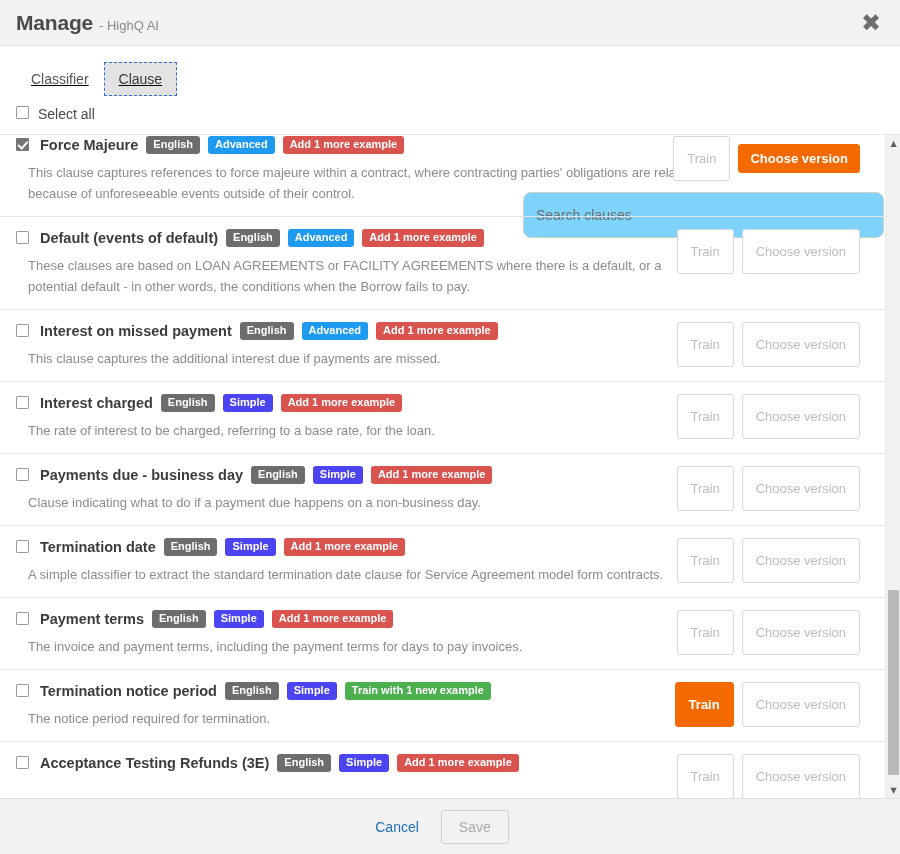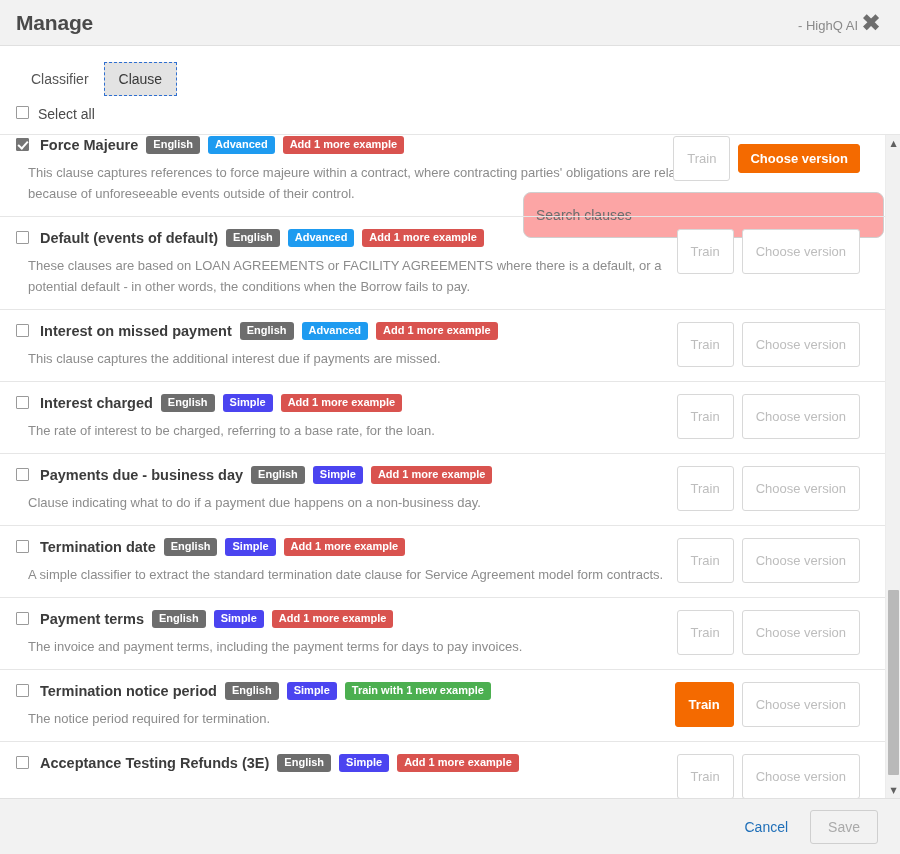--- a/index.html
+++ b/index.html
@@ -22,21 +22,21 @@
   
   .modal-header {
     height: 46px;
     flex: 0 0 46px;
     background: #f2f2f2;
     border-bottom: 1px solid #e0e0e0;
     display: flex;
     align-items: center;
     padding: 0 16px 0 16px;
   }
-  .title-wrap { display: flex; align-items: baseline; flex: 1 1 auto; justify-content: space-between; }
+  .title-wrap { display: flex; align-items: baseline; flex: 1 1 auto; }
   .title-main {
     font-size: 21px;
     font-weight: bold;
     color: #4a4a4a;
     letter-spacing: -0.2px;
   }
   .title-sub {
     font-size: 13px;
     color: #8a8a8a;
     margin-left: 6px;
@@ -52,20 +52,21 @@
     font-family: "DejaVu Sans", sans-serif;
     user-select: none;
   }
 
   
   .tabs-row {
     flex: 0 0 auto;
     padding: 16px 16px 0 16px;
     display: flex;
     align-items: flex-end;
+    text-decoration: underline;
   }
   .tab {
     font-size: 14px;
     color: #555555;
     padding: 8px 14px;
     cursor: pointer;
     border: 1px dashed transparent;
     background: transparent;
   }
   .tab.active {
@@ -122,21 +123,21 @@
   .search-input {
     width: 100%;
     height: 46px;
     border: 1px solid #cfcfcf;
     border-radius: 8px;
     padding: 0 12px;
     font-size: 14px;
     color: #444;
     font-family: "Liberation Sans", sans-serif;
     outline: none;
-    background: #fca5a5;
+    background: #7dd3fc;
   }
   .search-input::placeholder { color: #6d6d6d; }
 
   
   .list-area {
     flex: 1 1 auto;
     position: relative;
     overflow: hidden;
     border-top: 1px solid #e6e6e6;
   }
@@ -272,21 +273,21 @@
   }
 
   
   .modal-footer {
     flex: 0 0 56px;
     height: 56px;
     background: #f2f2f2;
     border-top: 1px solid #e0e0e0;
     display: flex;
     align-items: center;
-    justify-content: flex-end;
+    justify-content: center;
     gap: 16px;
     padding: 0 22px 0 0;
   }
   .link-btn {
     font-size: 14px;
     color: #1f6fb8;
     cursor: pointer;
     background: none;
     border: none;
     font-family: "Liberation Sans", sans-serif;

